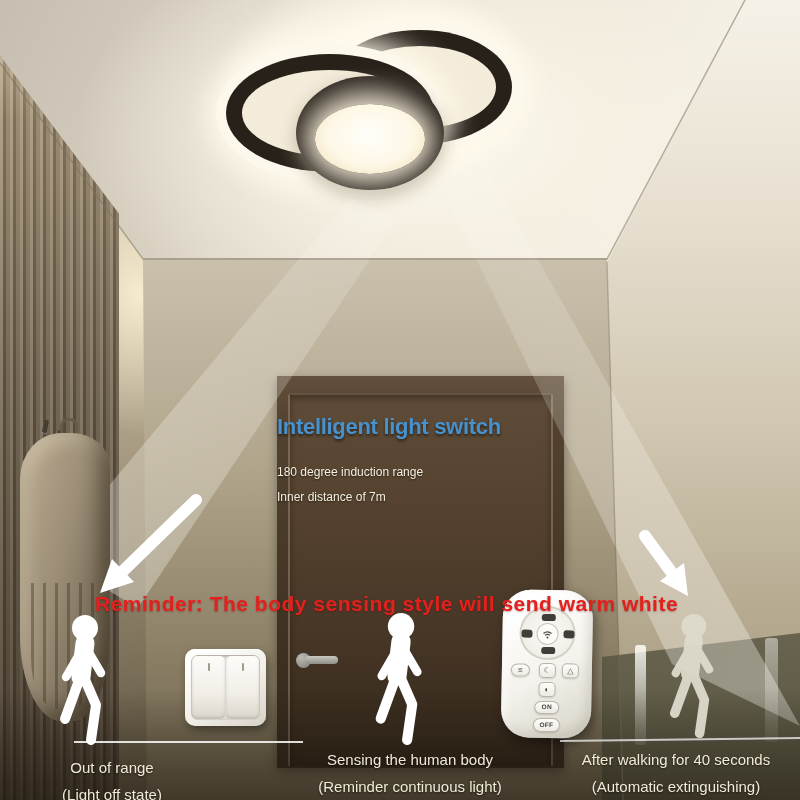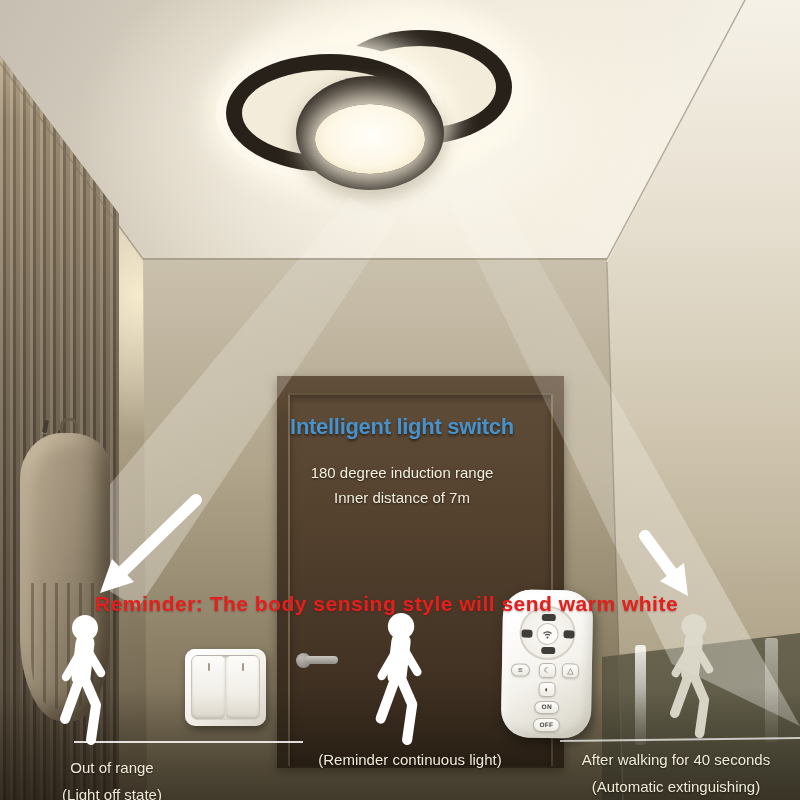--- a/index.html
+++ b/index.html
@@ -115,24 +115,24 @@
   .rbtn{position:absolute;display:flex;align-items:center;justify-content:center;
     background:linear-gradient(#fefdfb,#eceae2);border:1px solid #b9b5aa;border-radius:5px;
     box-shadow:0 1px 2px rgba(0,0,0,.15);color:#45443f;box-sizing:border-box;
     font-size:8px;line-height:1;}
   .rbtn.pill{border-radius:8px;font-size:6.5px;font-weight:bold;letter-spacing:.3px;}
 
   
   .overlay-svg{position:absolute;inset:0;pointer-events:none;}
 
   
-  .door-text{position:absolute;left:277px;top:414px;width:250px;text-align:center;}
+  .door-text{position:absolute;left:277px;top:414px;width:250px;text-align:left;}
   .door-title{font-size:22px;font-weight:bold;letter-spacing:-.3px;color:#4791cc;
     text-shadow:0 2px 3px rgba(0,0,0,.55);margin:0 0 20px 0;}
-  .door-sub{font-size:15px;color:#f4efdf;line-height:25px;text-shadow:0 1px 2px rgba(0,0,0,.6);}
+  .door-sub{font-size:12px;color:#f4efdf;line-height:25px;text-shadow:0 1px 2px rgba(0,0,0,.6);}
   .reminder{position:absolute;left:95px;top:592px;width:660px;font-size:21px;font-weight:bold;
     letter-spacing:.5px;color:#e2201d;text-shadow:0 1px 2px rgba(90,0,0,.35);white-space:nowrap;}
   .caption{position:absolute;text-align:center;font-size:15px;color:#f0ead7;line-height:27px;
     text-shadow:0 1px 2px rgba(0,0,0,.55);}
   .cap-left{left:27px;top:754px;width:170px;}
   .cap-mid{left:290px;top:746px;width:240px;}
   .cap-right{left:555px;top:746px;width:242px;}
 </style>
 </head>
 <body>
@@ -286,20 +286,21 @@
     <div class="door-sub">180 degree induction range</div>
     <div class="door-sub">Inner distance of 7m</div>
   </div>
   <div class="reminder">Reminder: The body sensing style will send warm white</div>
 
   <div class="caption cap-left">
     <div>Out of range</div>
     <div>(Light off state)</div>
   </div>
   <div class="caption cap-mid">
+    <div>Sensing the human body</div>
     <div>(Reminder continuous light)</div>
   </div>
   <div class="caption cap-right">
     <div>After walking for 40 seconds</div>
     <div>(Automatic extinguishing)</div>
   </div>
 
 </div>
 
 </body></html>

